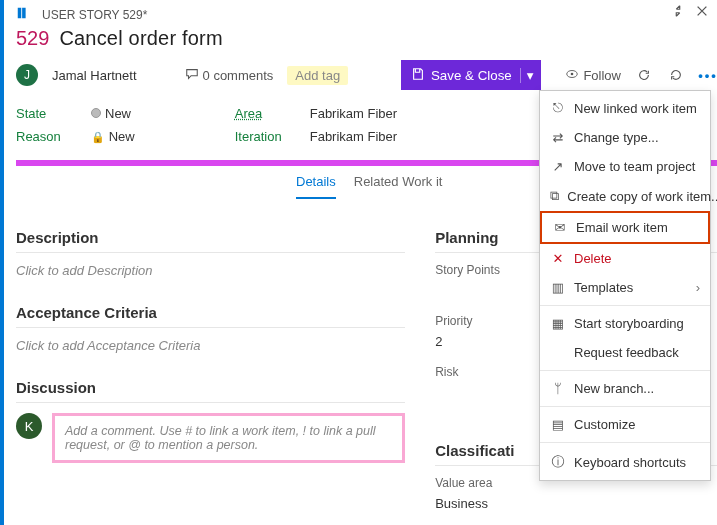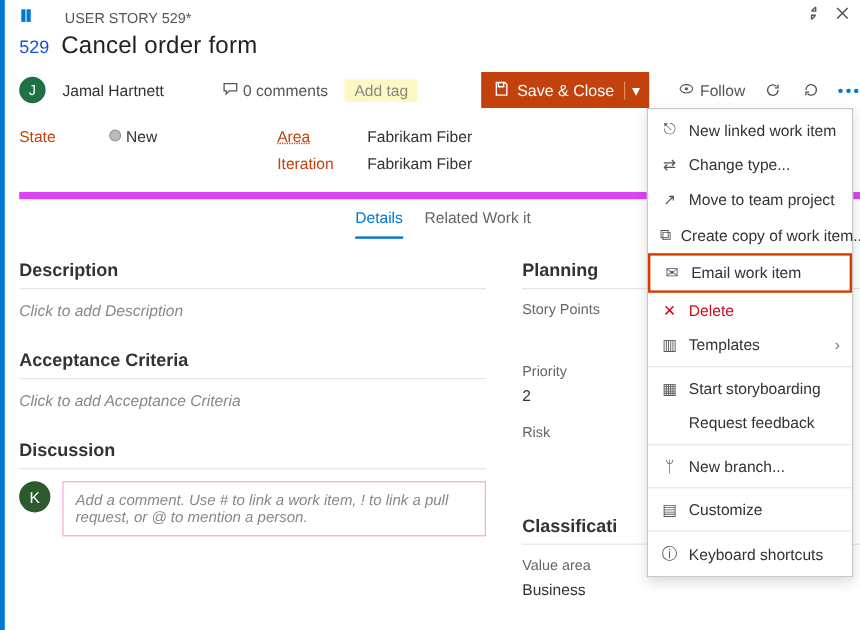--- a/index.html
+++ b/index.html
@@ -1,60 +1,60 @@
 <!DOCTYPE html>
 <html><head>
 <meta charset="utf-8">
 <style>
   * { box-sizing: border-box; margin: 0; padding: 0; }
   body { font-family: "Segoe UI", Arial, sans-serif; font-size: 13px; color: #333; background: #fff; width: 717px; height: 525px; position: relative; overflow: hidden; }
   .blue-bar { position: absolute; left: 0; top: 0; width: 4px; height: 100%; background: #0078d4; }
   .container { padding-left: 16px; }
-  .breadcrumb { display: flex; align-items: center; gap: 24px; padding: 6px 0 2px 0; color: #555; font-size: 12px; }
+  .breadcrumb { display: flex; align-items: center; gap: 12px; padding: 6px 0 2px 0; color: #555; font-size: 12px; }
   .breadcrumb .book-icon { color: #0078d4; }
   .title-row { display: flex; align-items: baseline; gap: 10px; padding: 2px 0 10px 0; }
-  .title-num { font-size: 15px; color: #1d4ed8; }
+  .title-num { font-size: 20px; color: #be185d; }
   .title-text { font-size: 20px; color: #222; letter-spacing: .2px; }
   .close-row { position: absolute; top: 4px; right: 8px; display: flex; gap: 10px; color: #555; }
   .close-row .ic { cursor: pointer; font-size: 14px; }
 
   .meta-row { display: flex; align-items: center; gap: 14px; padding-bottom: 10px; position: relative; }
   .avatar { width: 22px; height: 22px; border-radius: 50%; background: #1e7145; color:#fff; display:flex; align-items:center; justify-content:center; font-size:12px; flex-shrink:0;}
   .user { color:#333; }
   .meta-sep { color:#aaa;}
   .comments { display:flex; align-items:center; gap:4px; color:#555; }
   .add-tag { color:#888; padding: 2px 8px; background:#fef9c3; border-radius:2px; cursor:pointer; }
-  .save-btn { background:#c2410c; color:#fff; display:flex; align-items:center; height:30px; padding:0 8px 0 10px; gap:6px; border:none; }
+  .save-btn { background:#6d28d9; color:#fff; display:flex; align-items:center; height:30px; padding:0 8px 0 10px; gap:6px; border:none; }
   .save-caret { border-left:1px solid rgba(255,255,255,.4); padding-left:6px; margin-left:2px;}
   .follow { display:flex; align-items:center; gap:4px; color:#555; }
   .icbtn { width:18px; height:18px; display:flex; align-items:center; justify-content:center; color:#555; cursor:pointer;}
 
   .fields-row { display:flex; gap: 40px; padding: 6px 0 10px 0; font-size:13px; }
   .fcol { display:flex; flex-direction:column; gap:8px; }
   .fline { display:flex; gap: 20px; align-items:center; }
-  .flabel { color:#c2410c; min-width:55px; }
+  .flabel { color:#15803d; min-width:55px; }
   .state-dot { width:10px; height:10px; border-radius:50%; background:#bbb; display:inline-block; margin-right:4px; border:1px solid #999;}
   .lock { color:#888; font-size:11px; margin-right:4px;}
 
   .tabs { display:flex; gap:18px; border-top:6px solid #d946ef; margin-top:6px; padding-left: 280px; color:#666; font-size:13px; }
   .tab { padding:8px 0; cursor:pointer; }
   .tab.active { color:#0078d4; border-bottom:2px solid #0078d4; }
 
   .body-two { display:flex; gap: 30px; padding-top: 18px; }
   .left { flex: 1 1 58%; }
   .right { flex: 1 1 42%; color:#555; }
-  .sect { margin-bottom: 26px; }
+  .sect { margin-bottom: 26px; margin-top: 12px; }
   .sect h3 { font-size:15px; font-weight:600; color:#333; border-bottom:1px solid #e6e6e6; padding-bottom:6px; margin-bottom:10px;}
   .placeholder { color:#888; font-style:italic; }
   .rlabel { color:#666; font-size:12px; padding-bottom:6px; }
   .rval { color:#333; padding-bottom:16px; }
 
   .discussion-row { display:flex; gap:10px; align-items:flex-start;}
   .avatar-k { width:26px; height:26px; border-radius:50%; background:#2c5a2c; color:#fff; display:flex; align-items:center; justify-content:center; font-size:13px;}
-  .comment-box { border:1px solid #f9a8d4; padding:8px 10px; color:#888; font-style:italic; flex:1; font-size:12.5px;}
+  .comment-box { border:3px solid #f9a8d4; padding:8px 10px; color:#888; font-style:italic; flex:1; font-size:12.5px;}
 
   
   .menu { position:absolute; top:90px; right:6px; width:172px; background:#fff; border:1px solid #c8c8c8; box-shadow:0 4px 10px rgba(0,0,0,.15); z-index:10; padding:2px 0;}
   .menu-item { display:flex; align-items:center; gap:8px; padding:7px 10px; font-size:13px; color:#333; cursor:pointer; white-space:nowrap; }
   .menu-item .mi { width:16px; text-align:center; color:#555; font-size:13px; }
   .menu-item.red { color:#c50f1f; }
   .menu-item.red .mi { color:#c50f1f; }
   .menu-item .chev { margin-left:auto; color:#777; }
   .menu-sep { height:1px; background:#e6e6e6; margin:3px 0; }
   .highlight-box { border:2px solid #d63b00; }
@@ -137,20 +137,24 @@
       </span>
     <span class="icbtn" style="color:#0078d4; font-weight:bold; letter-spacing:2px;">•••</span>
   </div>
 
   <div class="fields-row">
     <div class="fcol">
       <div class="fline">
         <span class="flabel">State</span>
         <span><span class="state-dot"></span><span>New</span></span>
       </div>
+      <div class="fline">
+        <span class="flabel">Reason</span>
+        <span><span class="lock">🔒</span><span>New</span></span>
+      </div>
     </div>
     <div class="fcol" style="margin-left:60px;">
       <div class="fline">
         <span class="flabel" style="text-decoration: underline dotted;">Area</span>
         <span>Fabrikam Fiber</span>
       </div>
       <div class="fline">
         <span class="flabel">Iteration</span>
         <span>Fabrikam Fiber</span>
       </div>

